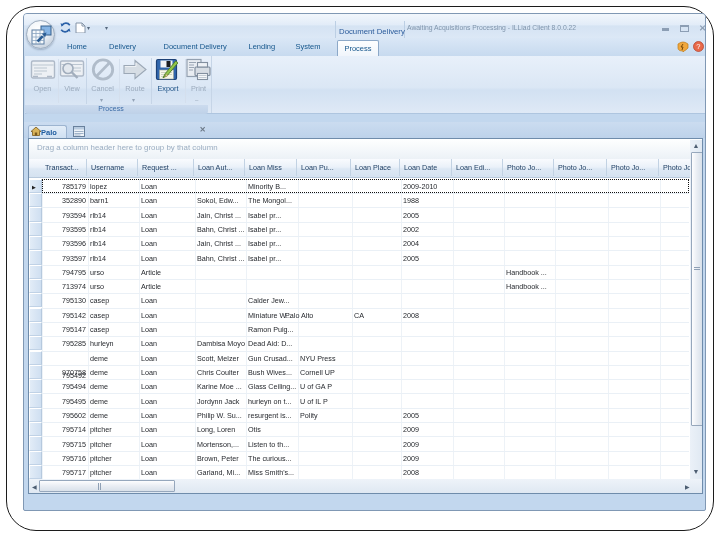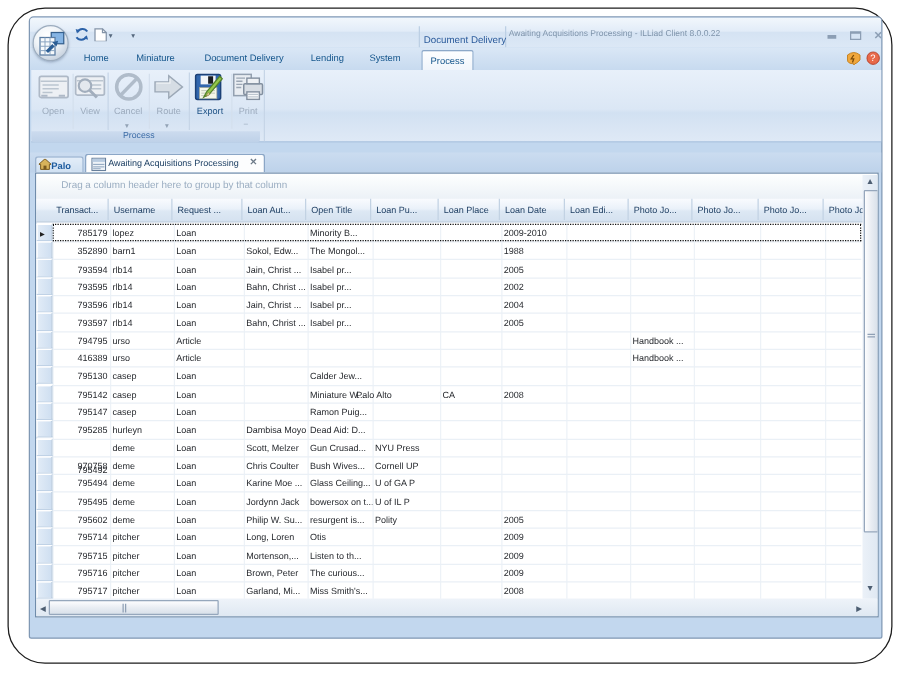--- a/index.html
+++ b/index.html
@@ -31,21 +31,21 @@
 .rbtn.en{color:#1d5185}
 .darr{position:absolute;font-size:6px;color:#93a3b6}
 #glabel{position:absolute;left:0px;top:49px;width:183px;height:8.5px;background:linear-gradient(#ccdbee,#bed1e8);border-radius:0 0 3px 3px;color:#3b6ba6;font-size:7px;text-align:center;line-height:8.5px;padding-right:11px}
 
 #dtbar{position:absolute;left:0;top:108px;width:683px;height:16px;background:linear-gradient(#cbdcf0,#bdd2ea)}
 #maintab{position:absolute;left:4px;top:2.5px;width:39px;height:13.5px;background:linear-gradient(#e3edf8,#cfe0f2);border:1px solid #9db4d0;border-bottom:none;border-radius:2.5px 2.5px 0 0;font-size:7.5px;font-weight:bold;color:#1b5a9e;padding:2px 0 0 12px}
 #awtab{position:absolute;left:43.5px;top:0.5px;width:144px;height:15.5px;background:#fcfdfe;border:1px solid #8ba6c6;border-bottom:none;border-radius:2.5px 2.5px 0 0;font-size:7.2px;color:#15395e;padding:2.5px 0 0 18px}
 #awx{position:absolute;left:175.5px;top:3px;font-size:7.5px;color:#6c7988;font-weight:bold}
 
 #grid{position:absolute;left:4px;top:124px;width:675px;height:356px;background:#fff;border:1px solid #6f8cab;overflow:hidden}
-#gband{position:absolute;left:0;top:0;width:673px;height:32px;background:linear-gradient(#feffff,#e2eaf2);border-bottom:1px solid #cdd8e4;color:#9aadc1;font-size:7.9px;padding:4px 0 0 20px}
+#gband{position:absolute;left:0;top:0;width:673px;height:32px;background:linear-gradient(#feffff,#e2eaf2);border-bottom:1px solid #cdd8e4;color:#9aadc1;font-size:7.9px;padding:4px 0 0 8px}
 #ghead{position:absolute;left:0;top:20px;width:673px;height:18.5px;background:linear-gradient(#f9fbfe 0%,#eaf1f9 45%,#dde8f4 55%,#d5e2f0 100%);border-bottom:1px solid #b9cadd}
 .hc{position:absolute;top:0;height:17px;font-size:7.2px;color:#1f3f63;padding:3.8px 0 0 3px;border-right:1px solid #c2d2e3;overflow:hidden;white-space:nowrap}
 .vline{position:absolute;top:39.5px;bottom:14px;width:1px;background:#edf2f7}
 .hline{position:absolute;left:0;width:660px;height:1px;background:#eaf0f6}
 .drow{position:absolute;left:0;width:660px;height:14.33px}
 .row-sel{border:1px dotted #111;width:647px;left:13px}
 .ind{position:absolute;left:0;width:13px;background:linear-gradient(90deg,#e2ecf7,#cfdff1);border:1px solid #fff;border-bottom:1px solid #c0d2e6;border-right:1px solid #b6c9de;font-size:5px;color:#222;padding:4px 0 0 2px}
 .dc{position:absolute;font-size:7.2px;color:#26292e;white-space:nowrap;overflow:hidden;padding-top:3.4px}
 .cl{padding-left:2px}
 .cr{text-align:right;padding-right:2px}
@@ -93,21 +93,21 @@
     <div style="position:absolute;left:311px;top:7px;width:1px;height:17px;background:#bccfe4"></div>
       <div style="position:absolute;left:380px;top:7px;width:1px;height:17px;background:#bccfe4"></div>
       <div id="ctx">Document Delivery</div>
     <div id="ttext">Awaiting Acquisitions Processing - ILLiad Client 8.0.0.22</div>
     <div class="abs" id="bmin"></div>
     <div class="abs" id="bmax"></div>
     <div class="abs" id="bclo">✕</div>
   </div>
   <div id="tabs">
     <div class="rtab" style="left:43px">Home</div>
-    <div class="rtab" style="left:85px">Miniature</div>
+    <div class="rtab" style="left:85px">Delivery</div>
     <div class="rtab" style="left:139.5px">Document Delivery</div>
     <div class="rtab" style="left:224.5px">Lending</div>
     <div class="rtab" style="left:271.5px">System</div>
     <div id="ptab">Process</div>
     <svg width="12" height="11" style="position:absolute;left:653px;top:3px">
         <path d="M1 3 q5 -4 10 0 l0 4 q-3 3 -4 3 l-1 1 l0 -1 q-5 0 -5 -3 z" fill="#f0a73c" stroke="#c07b18" stroke-width="0.7"></path>
         <path d="M6 3 l-2 3 l2 0 l-1 3" stroke="#7a4a08" stroke-width="1" fill="none"></path>
       </svg>
     <svg width="11" height="11" style="position:absolute;left:669px;top:3px">
         <circle cx="5.5" cy="5.5" r="5" fill="#e8694a" stroke="#b23a22" stroke-width="0.7"></circle>
@@ -180,36 +180,35 @@
     <div class="darr" style="left:107px;top:40px">▾</div>
     <div class="darr" style="left:170px;top:41px">–</div>
     <div id="glabel">Process</div>
   </div>
   <div id="dtbar">
     <div id="maintab">Palo</div>
     <svg width="10" height="9" style="position:absolute;left:7px;top:5px">
         <path d="M5 0 L0 4.5 h1.5 v4 h7 v-4 H10 z" fill="#d8b35a" stroke="#7a5a1e" stroke-width="0.8"></path>
         <rect x="3.8" y="5.5" width="2.4" height="3" fill="#7a5a1e"></rect>
       </svg>
-    <div id="awtab">Awaiting Acquisitions Processing</div>
     <svg width="12" height="11" style="position:absolute;left:48.5px;top:3.5px">
         <rect x="0.5" y="0.5" width="11" height="10" fill="#eef3f8" stroke="#68809c" stroke-width="1"></rect>
         <rect x="1" y="1" width="10" height="2.5" fill="#b8cbe0"></rect>
         <path d="M1.5 5.5 h9 M1.5 7.5 h9 M1.5 9 h6" stroke="#8ba2bc" stroke-width="0.8"></path>
       </svg>
     <div id="awx">✕</div>
   </div>
   <div id="grid">
     <div id="gband">Drag a column header here to group by that column</div>
     <div id="ghead">
         <div class="hc" style="left:13px;width:45px">Transact...</div>
         <div class="hc" style="left:59px;width:50px">Username</div>
         <div class="hc" style="left:110px;width:55px">Request ...</div>
         <div class="hc" style="left:166px;width:50px">Loan Aut...</div>
-        <div class="hc" style="left:217px;width:51px">Open Title</div>
+        <div class="hc" style="left:217px;width:51px">Loan Miss</div>
         <div class="hc" style="left:269px;width:53px">Loan Pu...</div>
         <div class="hc" style="left:323px;width:48px">Loan Place</div>
         <div class="hc" style="left:372px;width:51px">Loan Date</div>
         <div class="hc" style="left:424px;width:50px">Loan Edi...</div>
         <div class="hc" style="left:475px;width:50px">Photo Jo...</div>
         <div class="hc" style="left:526px;width:52px">Photo Jo...</div>
         <div class="hc" style="left:579px;width:51px">Photo Jo...</div>
         <div class="hc" style="left:631px;width:42px">Photo Jo</div>
       </div>
     <div class="vline" style="left:13px"></div>
@@ -294,21 +293,21 @@
       <div class="dc cl" style="left:217px;width:52px;top:111.2px;height:14.33px">Isabel pr...</div>
       <div class="dc cl" style="left:372px;width:52px;top:111.2px;height:14.33px">2005</div>
 <div class="drow" style="top:125.5px"></div>
       <div class="ind" style="top:125.5px;height:14.33px"></div>
       <div class="dc cr" style="left:13px;width:46px;top:125.5px;height:14.33px">794795</div>
       <div class="dc cl" style="left:59px;width:51px;top:125.5px;height:14.33px">urso</div>
       <div class="dc cl" style="left:110px;width:56px;top:125.5px;height:14.33px">Article</div>
       <div class="dc cl" style="left:475px;width:51px;top:125.5px;height:14.33px">Handbook ...</div>
 <div class="drow" style="top:139.8px"></div>
       <div class="ind" style="top:139.8px;height:14.33px"></div>
-      <div class="dc cr" style="left:13px;width:46px;top:139.8px;height:14.33px">416389</div>
+      <div class="dc cr" style="left:13px;width:46px;top:139.8px;height:14.33px">713974</div>
       <div class="dc cl" style="left:59px;width:51px;top:139.8px;height:14.33px">urso</div>
       <div class="dc cl" style="left:110px;width:56px;top:139.8px;height:14.33px">Article</div>
       <div class="dc cl" style="left:475px;width:51px;top:139.8px;height:14.33px">Handbook ...</div>
 <div class="drow" style="top:154.1px"></div>
       <div class="ind" style="top:154.1px;height:14.33px"></div>
       <div class="dc cr" style="left:13px;width:46px;top:154.1px;height:14.33px">795130</div>
       <div class="dc cl" style="left:59px;width:51px;top:154.1px;height:14.33px">casep</div>
       <div class="dc cl" style="left:110px;width:56px;top:154.1px;height:14.33px">Loan</div>
       <div class="dc cl" style="left:217px;width:52px;top:154.1px;height:14.33px">Calder Jew...</div>
 <div class="drow" style="top:168.5px"></div>
@@ -356,21 +355,21 @@
       <div class="dc cl" style="left:110px;width:56px;top:240.1px;height:14.33px">Loan</div>
       <div class="dc cl" style="left:166px;width:51px;top:240.1px;height:14.33px">Karine Moe ...</div>
       <div class="dc cl" style="left:217px;width:52px;top:240.1px;height:14.33px">Glass Ceiling...</div>
       <div class="dc cl" style="left:269px;width:54px;top:240.1px;height:14.33px">U of GA P</div>
 <div class="drow" style="top:254.4px"></div>
       <div class="ind" style="top:254.4px;height:14.33px"></div>
       <div class="dc cr" style="left:13px;width:46px;top:254.4px;height:14.33px">795495</div>
       <div class="dc cl" style="left:59px;width:51px;top:254.4px;height:14.33px">deme</div>
       <div class="dc cl" style="left:110px;width:56px;top:254.4px;height:14.33px">Loan</div>
       <div class="dc cl" style="left:166px;width:51px;top:254.4px;height:14.33px">Jordynn Jack</div>
-      <div class="dc cl" style="left:217px;width:52px;top:254.4px;height:14.33px">bowersox on t...</div>
+      <div class="dc cl" style="left:217px;width:52px;top:254.4px;height:14.33px">hurleyn on t...</div>
       <div class="dc cl" style="left:269px;width:54px;top:254.4px;height:14.33px">U of IL P</div>
 <div class="drow" style="top:268.8px"></div>
       <div class="ind" style="top:268.8px;height:14.33px"></div>
       <div class="dc cr" style="left:13px;width:46px;top:268.8px;height:14.33px">795602</div>
       <div class="dc cl" style="left:59px;width:51px;top:268.8px;height:14.33px">deme</div>
       <div class="dc cl" style="left:110px;width:56px;top:268.8px;height:14.33px">Loan</div>
       <div class="dc cl" style="left:166px;width:51px;top:268.8px;height:14.33px">Philip W. Su...</div>
       <div class="dc cl" style="left:217px;width:52px;top:268.8px;height:14.33px">resurgent is...</div>
       <div class="dc cl" style="left:269px;width:54px;top:268.8px;height:14.33px">Polity</div>
       <div class="dc cl" style="left:372px;width:52px;top:268.8px;height:14.33px">2005</div>

